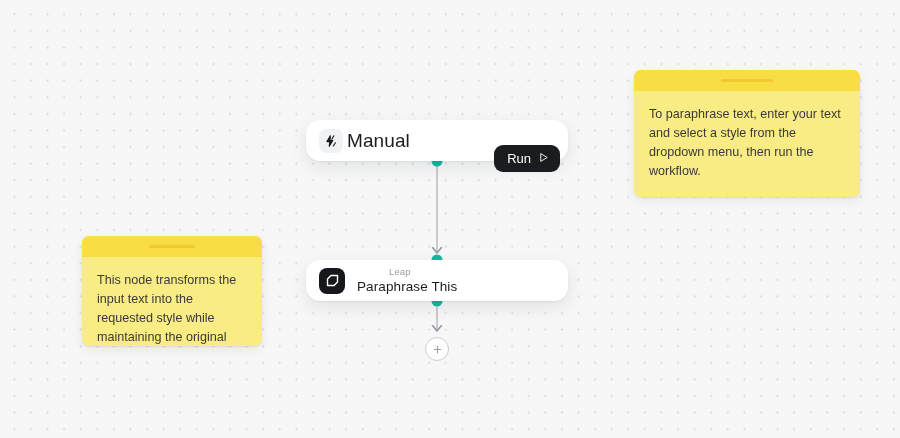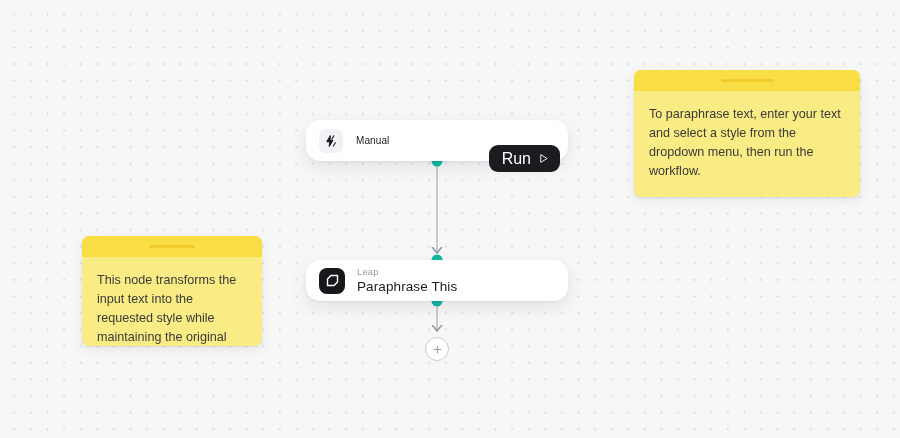--- a/index.html
+++ b/index.html
@@ -34,31 +34,31 @@
   .node-action  { left:306px; top:260px; width:262px; height:41px; padding:0 13px; }
 
   .icon-box {
     width:24px; height:24px; border-radius:7px; flex:0 0 auto;
     display:flex; align-items:center; justify-content:center;
   }
   .icon-box.light { background:#f1f2f5; }
   .icon-box.dark  { background:#17181c; border-radius:8px; width:26px; height:26px; }
 
   .node-label {
-    font-size:10px; color:#1b1c20; margin-left:13px; letter-spacing:.1px;
+    font-size:19px; color:#1b1c20; margin-left:4px; letter-spacing:.1px;
   }
   .node-text { margin-left:12px; display:flex; flex-direction:column; justify-content:center; line-height:1.12; }
-  .node-sub { font-size:9.5px; color:#9b9da4; letter-spacing:.15px; }
+  .node-sub { font-size:9.5px; color:#9b9da4; letter-spacing:.15px;margin-left:32px; }
   .node-title { font-size:13.5px; color:#1b1c20; letter-spacing:.1px; margin-top:1px; }
 
   .run-btn {
     margin-left:auto; background:#1b1c20; color:#fff; border:none;
     border-radius:9px; height:27px; padding:0 11px 0 13px;
     display:flex; align-items:center; gap:7px;
-    font-family:"Liberation Sans", sans-serif; font-size:16px; cursor:pointer;margin-top:36px;
+    font-family:"Liberation Sans", sans-serif; font-size:13px; cursor:pointer;margin-top:36px;
   }
 
   
   .add-btn {
     position:absolute; left:425px; top:337px; width:24px; height:24px;
     border-radius:50%; background:#ffffff; border:1.2px solid #c9cbd1;
     display:flex; align-items:center; justify-content:center;
     color:#9b9da4; font-size:15px; line-height:1; cursor:pointer;
   }
 

